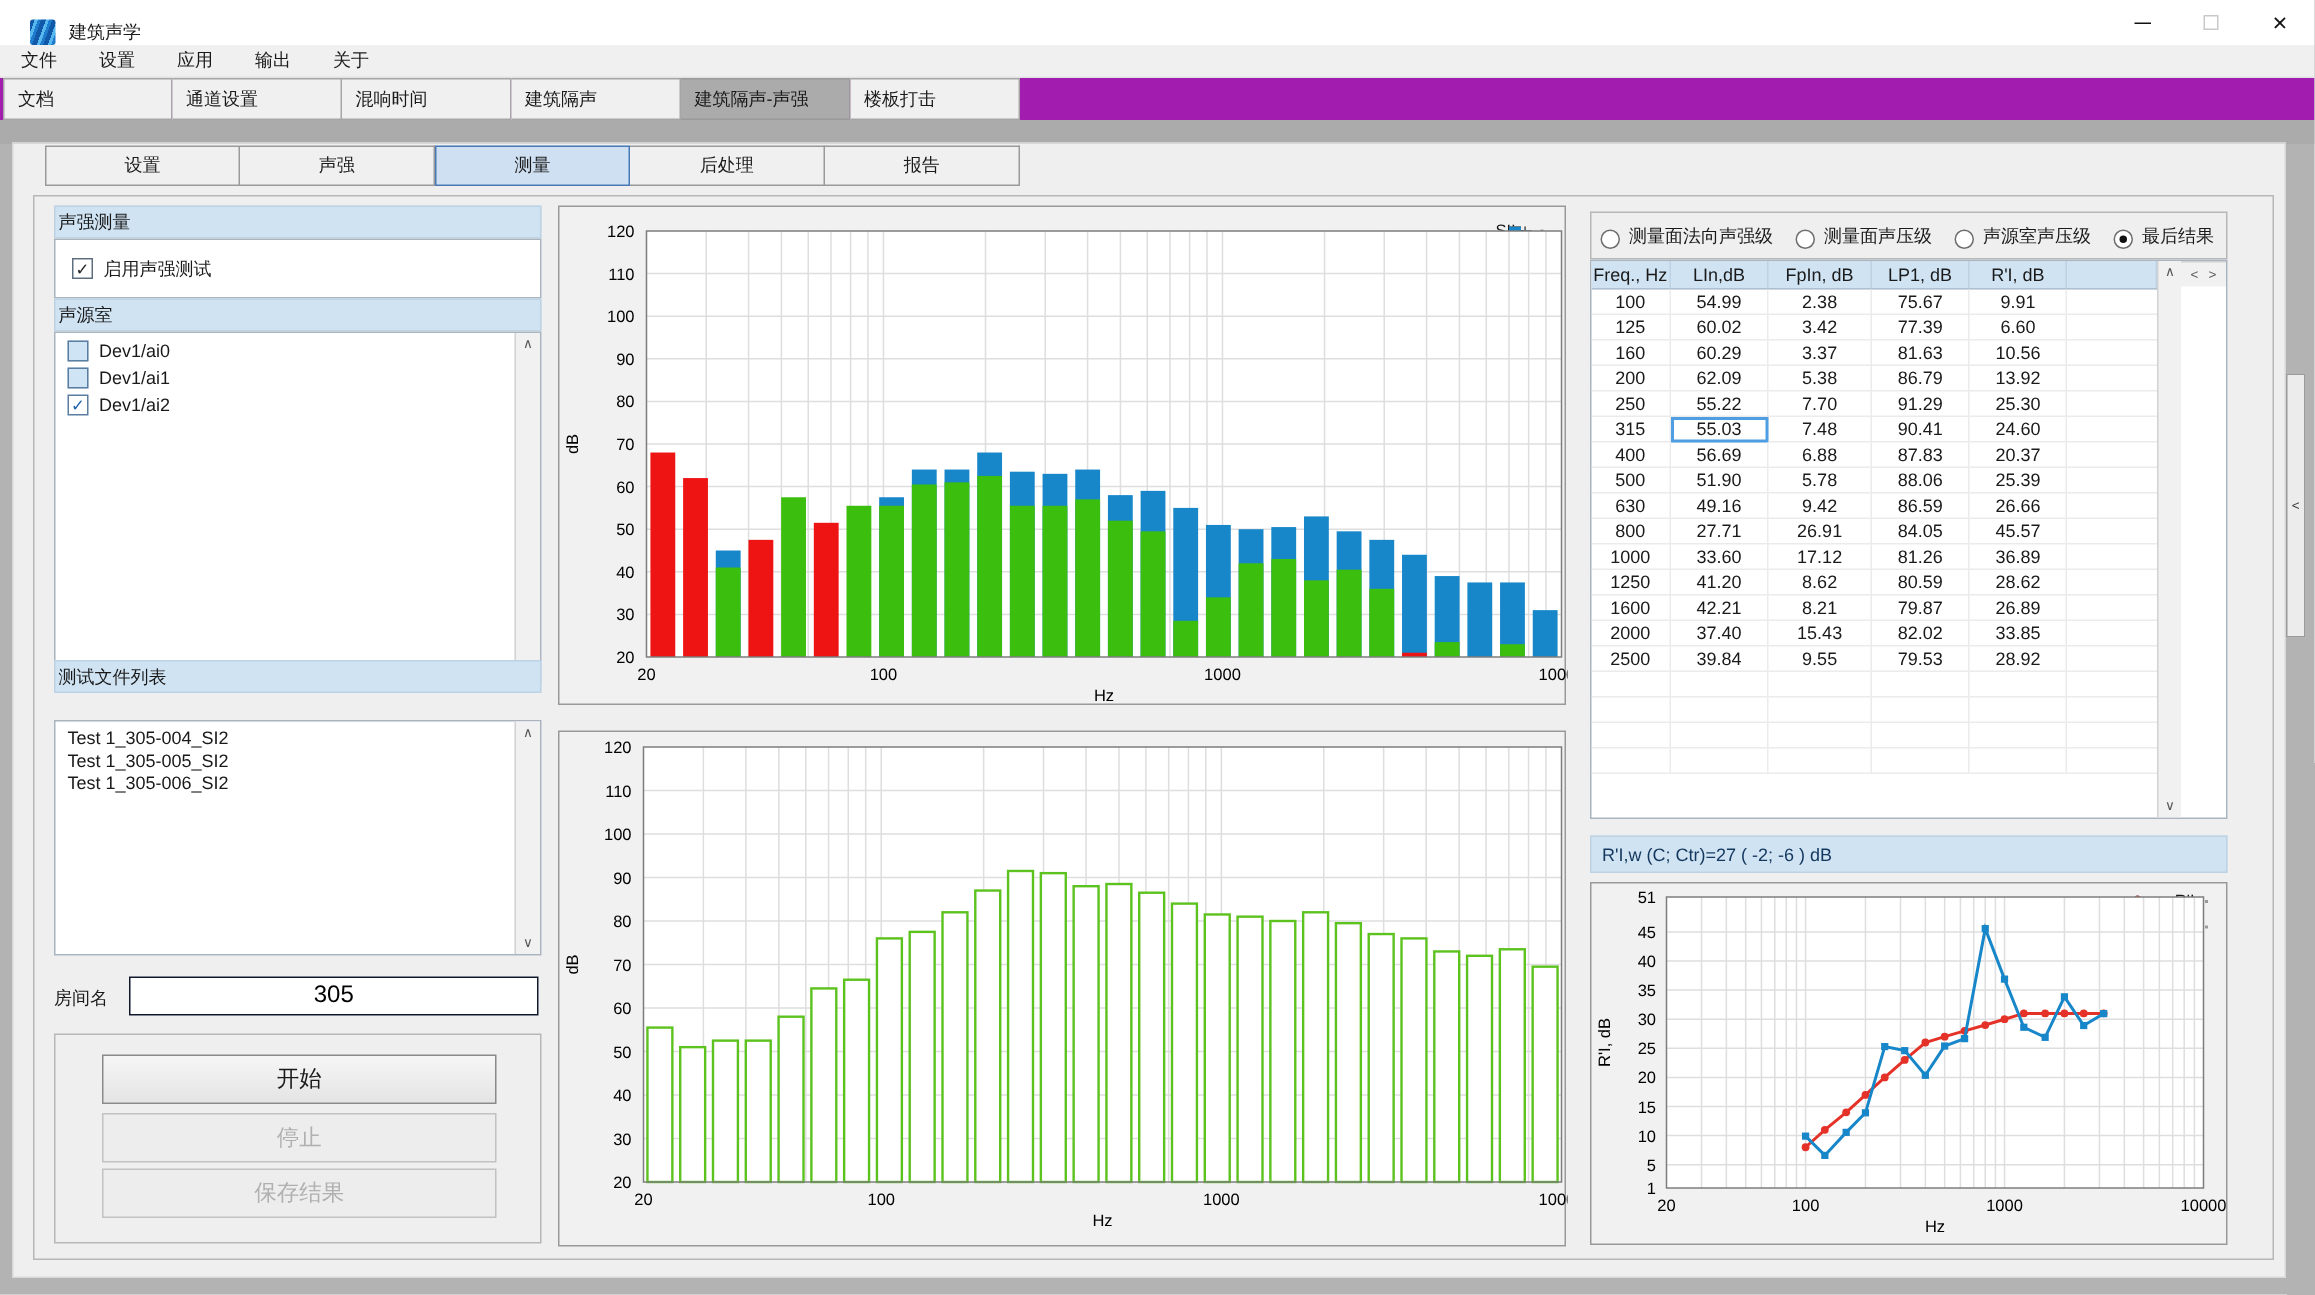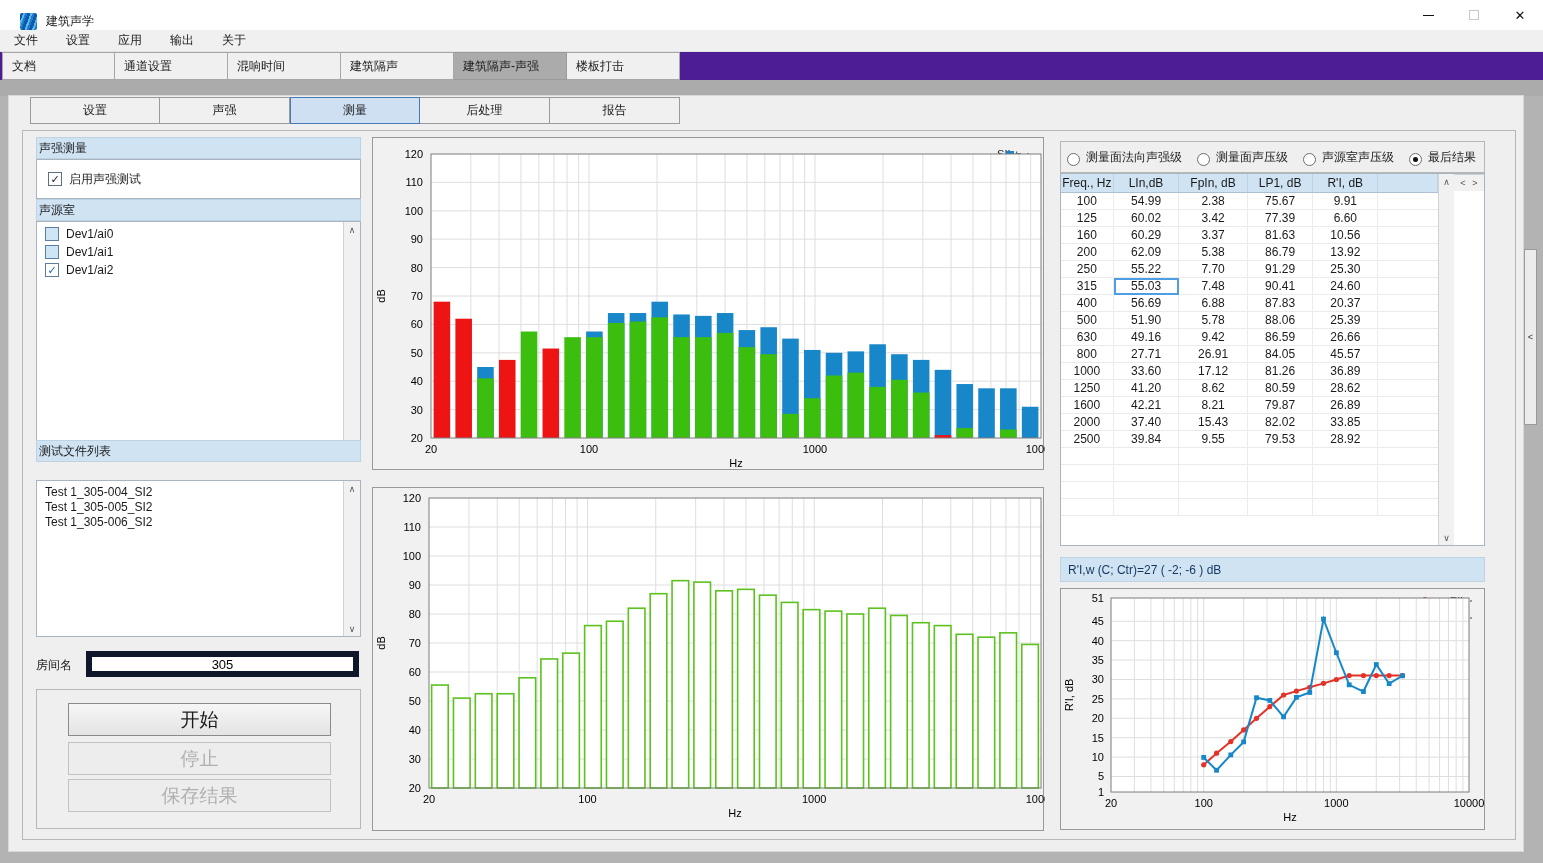--- a/index.html
+++ b/index.html
@@ -17,21 +17,21 @@
   .winbtn{width:46px;height:30px;display:flex;align-items:center;justify-content:center;cursor:default}
   .minglyph{width:11px;height:1px;background:#111}
   .maxglyph{width:10px;height:10px;border:1px solid #c9c9c9}
   .closeglyph{font-size:13px;color:#111;line-height:1}
 
   
   .menubar{position:absolute;left:0;top:30px;width:1543px;height:22px;background:#f0f0f0;border-bottom:1px solid #e2e2e2;display:flex;align-items:center}
   .menuitem{padding:0 14px;height:16px;display:flex;align-items:center}
 
   
-  .maintabs{position:absolute;left:0;top:52px;width:1543px;height:28px;background:#4c1d95;display:flex}
+  .maintabs{position:absolute;left:0;top:52px;width:1543px;height:28px;background:#a21caf;display:flex}
   .maintab{width:113px;height:28px;border:1px solid #a6a6a6;border-left:none;background:#f0f0f0;display:flex;align-items:center;padding-left:9px}
   .maintab:first-child{border-left:1px solid #a6a6a6;margin-left:2px}
   .maintab.active{background:#ababab;border-color:#9a9a9a}
   .grayband{position:absolute;left:0;top:80px;width:1543px;height:16px;background:#ababab}
 
   
   .content{position:absolute;left:8px;top:95px;width:1516px;height:757px;background:#efefef;border:1px solid #d8d8d8}
 
   .subtabs{position:absolute;left:30px;top:97px;display:flex}
   .subtab{width:130px;height:27px;border:1px solid #9a9a9a;border-left:none;background:#f0f0f0;display:flex;align-items:center;justify-content:center}
@@ -44,24 +44,24 @@
   .whitebox{background:#fff;border:1px solid #a9b4bf}
 
   .cb{width:14px;height:14px;border:1px solid #5a7da0;background:#cfe4f5;display:flex;align-items:center;justify-content:center;font-size:11px;color:#1d62b0;flex:none}
   .cb.checked{background:#fff}
   .chkitem{display:flex;align-items:center;gap:7px;padding:2px 3px 2px 6px}
 
   .vscroll{position:absolute;right:0;top:0;bottom:0;width:17px;background:#f1f1f1;border-left:1px solid #d2d2d2;display:flex;flex-direction:column;justify-content:space-between;align-items:center}
   .scrarrow{font-size:9px;color:#555;height:15px;display:flex;align-items:center;justify-content:center;width:100%}
 
   .roomlabel{position:absolute;left:36px;top:657px}
-  .roominput{position:absolute;left:86px;top:651px;width:273px;height:26px;border:6px solid #0f172a;background:#fff;text-align:center;font-size:13px;font-family:inherit}
+  .roominput{position:absolute;left:86px;top:651px;width:273px;height:26px;border:1px solid #0f172a;background:#fff;text-align:center;font-size:16px;font-family:inherit}
 
   .btngroup{position:absolute;left:36px;top:689px;width:325px;height:140px;border:1px solid #b7b7b7}
-  .btn{position:absolute;left:31px;width:263px;height:33px;border:1px solid #8a8a8a;background:linear-gradient(#f6f6f6,#e4e4e4);display:flex;align-items:center;justify-content:center;font-size:19px}
+  .btn{position:absolute;left:31px;width:263px;height:33px;border:1px solid #8a8a8a;background:linear-gradient(#f6f6f6,#e4e4e4);display:flex;align-items:center;justify-content:center;font-size:15px}
   .btn.disabled{color:#b0b0b0;background:#ededed;border-color:#c2c2c2}
 
   .chart{position:absolute;background:#f1f1f1;border:1px solid #999}
   .chart svg{position:absolute;left:0;top:0}
   .legendbox{position:absolute;display:flex;flex-direction:column;gap:5px;align-items:flex-end}
   .lgrow{display:flex;align-items:center;gap:7px}
   .lglabel{font-size:11px}
   .lgicon{border:1px solid #9a9a9a;background:#fff;display:inline-flex;line-height:0}
 
   

